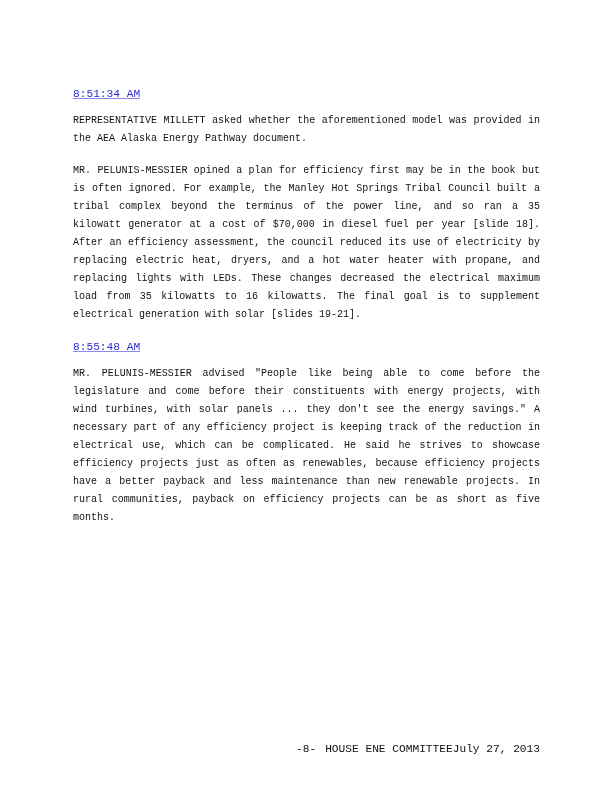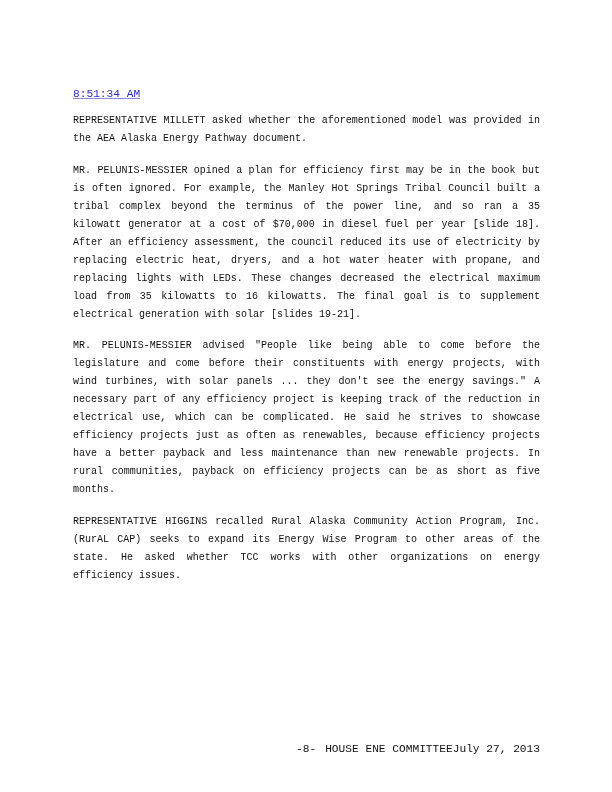--- a/index.html
+++ b/index.html
@@ -58,21 +58,23 @@
   </style>
 </head>
 <body>
 
 <div class="page">
   <div class="ts-wrap">
     <a class="ts">8:51:34 AM</a>
   </div>
   <p class="para">REPRESENTATIVE MILLETT asked whether the aforementioned model was provided in the AEA Alaska Energy Pathway document.</p>
   <p class="para">MR. PELUNIS-MESSIER opined a plan for efficiency first may be in the book but is often ignored.  For example, the Manley Hot Springs Tribal Council built a tribal complex beyond the terminus of the power line, and so ran a 35 kilowatt generator at a cost of $70,000 in diesel fuel per year [slide 18].  After an efficiency assessment, the council reduced its use of electricity by replacing electric heat, dryers, and a hot water heater with propane, and replacing lights with LEDs.  These changes decreased the electrical maximum load from 35 kilowatts to 16 kilowatts.  The final goal is to supplement electrical generation with solar [slides 19-21].</p>
+  <div class="ts-wrap">
+    <a class="ts">8:55:48 AM</a>
+  </div>
   <p class="para">MR. PELUNIS-MESSIER advised "People like being able to come before the legislature and come before their constituents with energy projects, with wind turbines, with solar panels ... they don't see the energy savings."  A necessary part of any efficiency project is keeping track of the reduction in electrical use, which can be complicated.  He said he strives to showcase efficiency projects just as often as renewables, because efficiency projects have a better payback and less maintenance than new renewable projects.  In rural communities, payback on efficiency projects can be as short as five months.</p>
-  <p class="para">REPRESENTATIVE HIGGINS recalled Rural Alaska Community Action Program, Inc. (RurAL CAP) seeks to expand its Energy Wise Program to other areas of the state.  He asked whether TCC works with other organizations on energy efficiency issues.</p>
 </div>
 
 <div class="footer">
   <span>HOUSE ENE COMMITTEE</span>
   <span class="center">-8-</span>
   <span>July 27, 2013</span>
 </div>
 
 </body></html>

